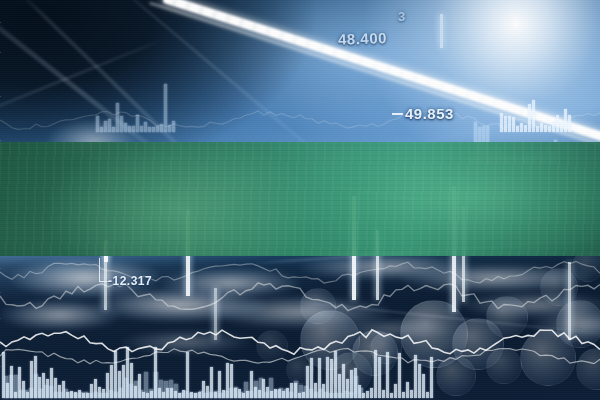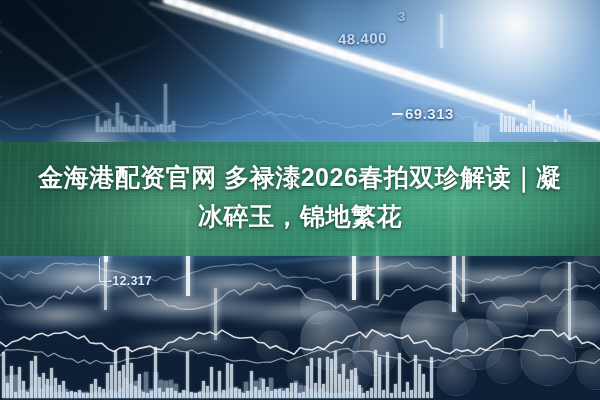--- a/index.html
+++ b/index.html
@@ -539,26 +539,22 @@
         <path d="M 0 356 L 6 349.7 L 12 350.1 L 18 349.4 L 24 350.1 L 30 351.2 L 36 352.0 L 42 351.9 L 48 356.6 L 54 353.3 L 60 356.6 L 66 358.6 L 72 358.9 L 78 362.9 L 84 359.9 L 90 363.7 L 96 360.3 L 102 363.0 L 108 362.6 L 114 363.0 L 120 361.7 L 126 359.5 L 132 358.4 L 138 358.0 L 144 356.1 L 150 355.3 L 156 351.9 L 162 352.3 L 168 352.5 L 174 348.8 L 180 351.1 L 186 351.9 L 192 350.1 L 198 353.7 L 204 352.1 L 210 354.3 L 216 355.1 L 222 356.4 L 228 359.5 L 234 361.1 L 240 360.4 L 246 360.4 L 252 361.9 L 258 363.2 L 264 362.0 L 270 362.4 L 276 360.3 L 282 358.3 L 288 361.1 L 294 358.7 L 300 356.8 L 306 354.7 L 312 352.4 L 318 350.4 L 324 349.3 L 330 352.4 L 336 350.6 L 342 349.0 L 348 348.4 L 354 352.0 L 360 351.1 L 366 350.9 L 372 351.6 L 378 355.0 L 384 355.8 L 390 356.9 L 396 357.9 L 402 358.0 L 408 362.8 L 414 359.7 L 420 360.2 L 426 360.4 L 432 361.9 L 438 359.8 L 444 361.4 L 450 357.7 L 456 359.4 L 462 355.7 L 468 356.0 L 474 355.5 L 480 354.9 L 486 350.1 L 492 350.5 L 498 348.8 L 504 348.5 L 510 348.6 L 516 350.3 L 522 349.0 L 528 350.0 L 534 351.2 L 540 355.6 L 546 355.2 L 552 355.6 L 558 358.9 L 564 357.8 L 570 363.1 L 576 361.9 L 582 360.9 L 588 362.2 L 594 363.7 L 600 359.2" fill="none" stroke="rgba(255,255,255,0.55)" stroke-width="1.2"></path>
         <path d="M 0 296 L 6 304.4 L 12 304.8 L 18 306.0 L 24 305.5 L 30 302.4 L 36 308.4 L 42 305.9 L 48 298.9 L 54 296.1 L 60 298.9 L 66 291.0 L 72 293.8 L 78 286.4 L 84 291.9 L 90 289.2 L 96 285.3 L 102 283.7 L 108 286.8 L 114 284.6 L 120 286.6 L 126 284.3 L 132 290.1 L 138 296.8 L 144 295.2 L 150 294.1 L 156 299.9 L 162 300.1 L 168 305.9 L 174 306.1 L 180 308.9 L 186 309.2 L 192 309.3 L 198 308.2 L 204 306.8 L 210 305.0 L 216 302.3 L 222 297.9 L 228 292.3 L 234 289.8 L 240 294.8 L 246 290.7 L 252 289.1 L 258 282.9 L 264 284.9 L 270 283.5 L 276 289.1 L 282 286.3 L 288 285.7 L 294 287.1 L 300 288.3 L 306 296.9 L 312 299.4 L 318 299.8 L 324 301.4 L 330 303.1 L 336 307.8 L 342 304.4 L 348 310.6 L 354 308.2 L 360 306.1 L 366 307.4 L 372 304.5 L 378 305.1 L 384 294.8 L 390 296.4 L 396 289.9 L 402 289.4 L 408 285.3 L 414 290.8 L 420 288.6 L 426 285.6 L 432 287.7 L 438 289.6 L 444 284.9 L 450 283.9 L 456 286.2 L 462 296.0 L 468 294.8 L 474 293.9 L 480 303.1 L 486 301.9 L 492 301.1 L 498 308.6 L 504 304.5 L 510 304.9 L 516 305.6 L 522 306.8 L 528 301.5 L 534 302.6 L 540 298.1 L 546 295.3 L 552 300.9 L 558 296.8 L 564 289.4 L 570 289.7 L 576 285.5 L 582 286.4 L 588 285.3 L 594 288.8 L 600 284.5" fill="none" stroke="rgba(255,255,255,0.45)" stroke-width="1.4"></path>
         <path d="M 0 272 L 6 276.4 L 12 279.2 L 18 274.5 L 24 277.8 L 30 271.4 L 36 273.7 L 42 272.8 L 48 266.4 L 54 263.4 L 60 263.3 L 66 264.1 L 72 263.3 L 78 264.8 L 84 263.8 L 90 265.0 L 96 264.4 L 102 269.1 L 108 270.6 L 114 270.9 L 120 272.4 L 126 274.8 L 132 277.3 L 138 278.7 L 144 276.2 L 150 278.7 L 156 280.8 L 162 276.8 L 168 276.5 L 174 280.0 L 180 278.1 L 186 275.7 L 192 272.6 L 198 271.2 L 204 268.7 L 210 267.1 L 216 266.2 L 222 266.0 L 228 265.2 L 234 264.3 L 240 265.1 L 246 264.2 L 252 263.8 L 258 265.9 L 264 268.6 L 270 271.2 L 276 269.0 L 282 275.9 L 288 277.8 L 294 276.8 L 300 277.5 L 306 276.9 L 312 278.8 L 318 278.7 L 324 283.0 L 330 281.8 L 336 280.8 L 342 275.4 L 348 274.1 L 354 275.7 L 360 272.5 L 366 271.0 L 372 270.0 L 378 269.2 L 384 268.7 L 390 265.9 L 396 266.5 L 402 263.9 L 408 262.2 L 414 268.0 L 420 267.9 L 426 268.7 L 432 267.0 L 438 270.0 L 444 273.2 L 450 271.5 L 456 274.3 L 462 279.6 L 468 279.8 L 474 282.0 L 480 282.8 L 486 278.7 L 492 280.5 L 498 276.5 L 504 278.8 L 510 276.0 L 516 275.9 L 522 274.7 L 528 270.7 L 534 267.1 L 540 268.2 L 546 266.5 L 552 268.2 L 558 264.4 L 564 261.7 L 570 263.6 L 576 261.5 L 582 264.2 L 588 265.9 L 594 267.0 L 600 273.3" fill="none" stroke="rgba(255,255,255,0.35)" stroke-width="1.2"></path>
         <path d="M 0 120 L 6 123.5 L 12 127.7 L 18 129.4 L 24 128.8 L 30 128.8 L 36 124.1 L 42 126.8 L 48 126.5 L 54 123.7 L 60 121.0 L 66 119.9 L 72 119.8 L 78 118.1 L 84 116.5 L 90 115.5 L 96 114.8 L 102 111.8 L 108 111.7 L 114 114.9 L 120 112.0 L 126 112.6 L 132 116.4 L 138 115.0 L 144 117.2 L 150 120.2 L 156 125.1 L 162 125.5 L 168 126.7 L 174 123.8 L 180 125.9 L 186 126.9 L 192 126.4 L 198 127.1 L 204 126.4 L 210 122.2 L 216 123.3 L 222 124.1 L 228 122.1 L 234 118.8 L 240 118.0 L 246 115.0 L 252 113.7 L 258 111.0 L 264 115.1 L 270 111.7 L 276 115.3 L 282 113.7 L 288 115.9 L 294 117.7 L 300 114.8 L 306 118.8 L 312 118.7 L 318 123.3 L 324 120.7 L 330 123.8 L 336 123.1 L 342 125.8 L 348 128.1 L 354 126.6 L 360 125.0 L 366 126.2 L 372 123.7 L 378 126.4 L 384 124.2 L 390 120.5 L 396 119.1 L 402 115.7 L 408 115.2 L 414 115.4 L 420 112.0 L 426 111.8 L 432 110.4 L 438 113.6 L 444 116.0 L 450 114.6 L 456 113.0 L 462 118.6 L 468 116.3 L 474 118.3 L 480 123.1 L 486 125.8 L 492 124.1 L 498 123.5 L 504 129.1 L 510 124.2 L 516 125.2 L 522 125.5 L 528 128.5 L 534 126.5 L 540 122.4 L 546 122.8 L 552 122.0 L 558 119.4 L 564 115.7 L 570 118.2 L 576 115.4 L 582 115.6 L 588 113.6 L 594 115.3 L 600 113.1" fill="none" stroke="rgba(255,255,255,0.18)" stroke-width="1.1"></path>
       </svg>
     </div>
 
   <div class="annot" id="annot-48400">48.400</div>
   <div class="annot" id="annot-12">3</div>
   <div class="tickmark" id="tick-58000"></div>
-  <div class="annot" id="annot-58000">69.313</div>
+  <div class="annot" id="annot-58000">49.853</div>
   <div class="leader" id="leader-17720"></div>
   <div class="annot" id="annot-17720">-12.317</div>
 
   <div id="green-band"></div>
   <div id="green-band-tex"></div>
 
-  <div id="headline">
-    <span class="ln">金海港配资官网 多禄溙2026春拍双珍解读｜凝</span>
-    <span class="ln">冰碎玉，锦地繁花</span>
-  </div>
 
   <div class="layer" id="grain"></div>
 </div>
 
 </body></html>

